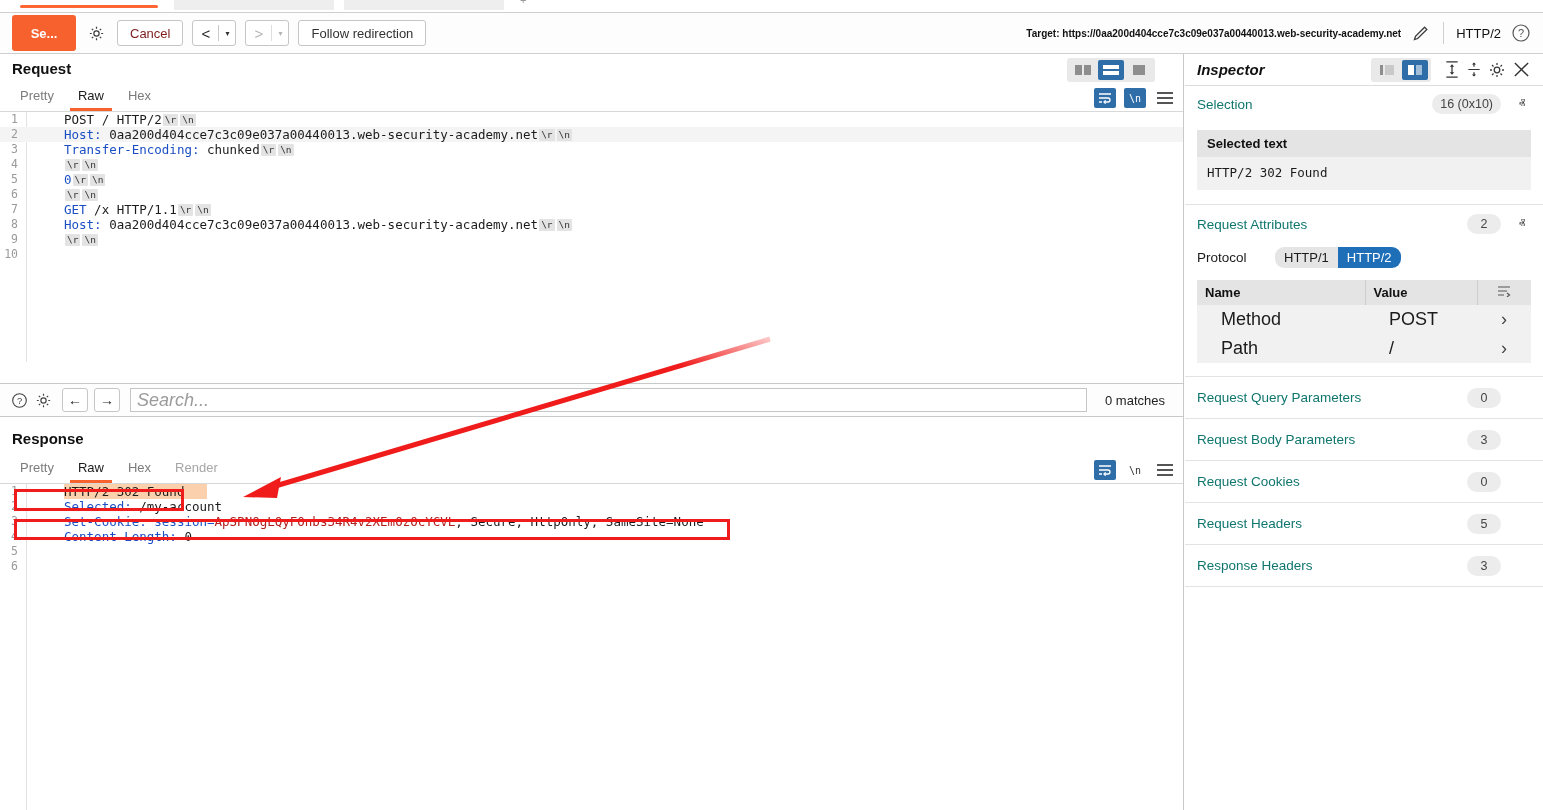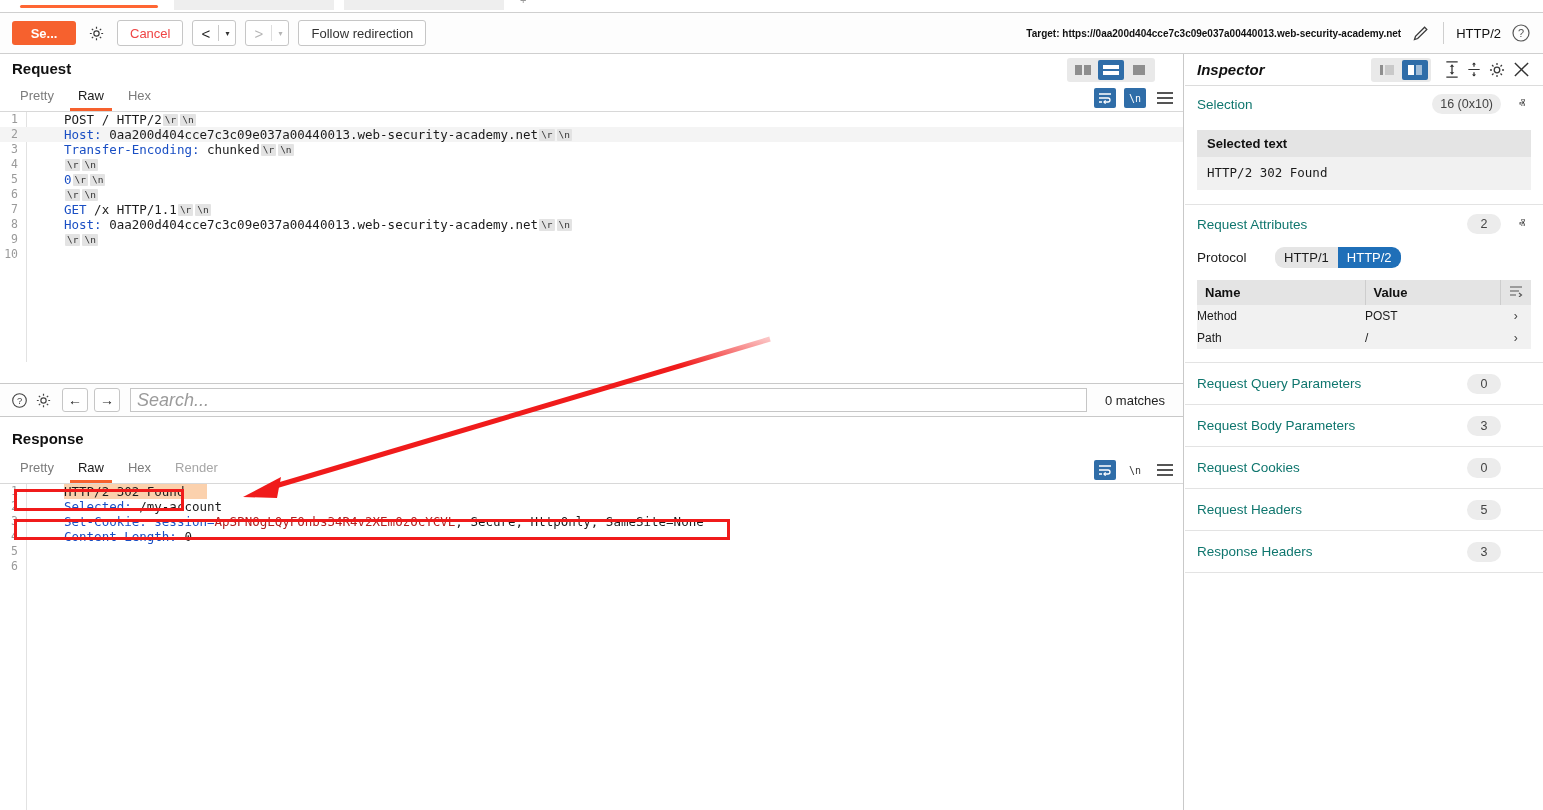--- a/index.html
+++ b/index.html
@@ -37,38 +37,38 @@
     background: #fdfdfd;
     border-top: 1px solid #cfcfcf;
     border-bottom: 1px solid #cfcfcf;
     display: flex; align-items: center;
   }
   .btn-send {
     margin-left: 12px;
     background: #f6612e; color: #ffffff;
     font-weight: bold; font-size: 13px;
     border: none; border-radius: 3px;
-    height: 24px; min-width: 64px;
+    height: 36px; min-width: 64px;
     padding: 0 8px;
     cursor: pointer;
     text-align: center;
   }
   .icon-btn-plain {
     margin-left: 8px; width: 24px; height: 24px;
     display: flex; align-items: center; justify-content: center;
     border: 1px solid transparent; background: transparent; cursor: pointer;
   }
   .btn-std {
     margin-left: 9px; height: 26px;
     border: 1px solid #c6c6c6; border-radius: 3px;
     background: #ffffff; color: #333;
     font-size: 13px; padding: 0 12px;
     display: flex; align-items: center; cursor: pointer;
   }
-  .btn-std.disabled { color: #ef4444; cursor: default; }
+  .btn-std.disabled { color: #7f1d1d; cursor: default; }
   .btn-split {
     margin-left: 9px; height: 26px; width: 44px;
     border: 1px solid #c6c6c6; border-radius: 3px;
     background: #ffffff;
     display: flex; align-items: center; cursor: pointer;
     font-size: 13px;
   }
   .btn-split .main { flex: 1; text-align: center; color: #222; font-size: 15px; }
   .btn-split .div { width: 1px; height: 16px; background: #cacaca; }
   .btn-split .car { width: 16px; text-align: center; color: #333; font-size: 8px; }
@@ -237,22 +237,22 @@
   }
   .seg div.sel { background: #1f6fb8; color: #ffffff; }
 
   .attrtable { margin: 0 12px; border-collapse: collapse; width: 334px; }
   .attrtable th {
     background: #e4e4e4; font-weight: bold; font-size: 13px; color: #111;
     text-align: left; padding: 5px 8px; border-right: 1px solid #cdcdcd;
   }
   .attrtable th.last { width: 28px; border-right: none; text-align: center; }
   .attrtable td {
-    background: #f1f1f1; font-size: 12px; color: #1b1b1b;
-    padding: 4px 0;
+    background: #f1f1f1; font-size: 18px; color: #1b1b1b;
+    padding: 4px 24px;
   }
   .attrtable td.exp { text-align: center; color: #444; width: 28px; cursor: pointer; }
 
   
   .anno { position: absolute; pointer-events: none; }
   .anno-box { border: 3px solid #f01b1b; }
   svg.arrow { position: absolute; left: 0; top: 0; pointer-events: none; }
 </style>
 </head>
 <body>

